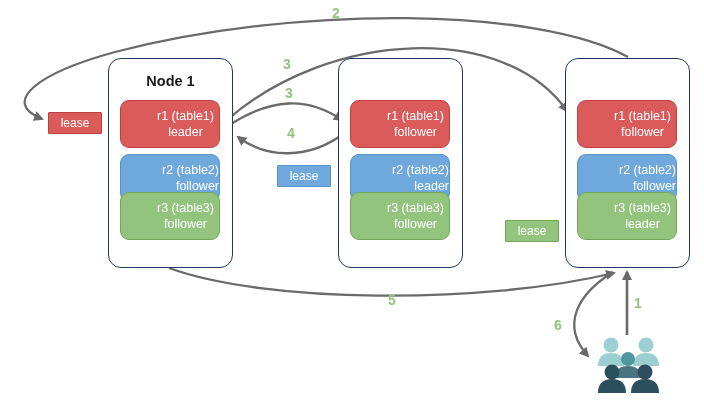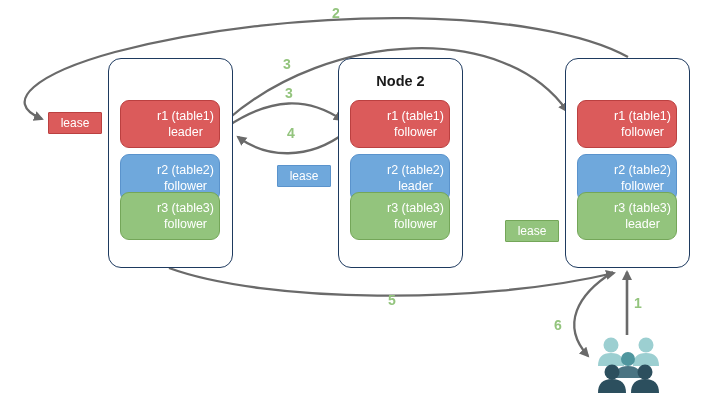--- a/index.html
+++ b/index.html
@@ -17,21 +17,21 @@
     position:absolute; left:0; top:14px; width:100%; text-align:center;
     font-weight:bold; font-size:14.5px; color:#1a1a1a;
   }
   .replica {
     position:absolute; left:11px; width:100px; height:48px; border-radius:9px;
     color:#ffffff; font-size:12.5px; line-height:1.3; text-align:center;
     display:flex; flex-direction:column; justify-content:center; box-sizing:border-box;padding-left:31px;
   }
   .replica span { display:block; }
   .replica.red   { background:#db5b5b; border:1.5px solid #bb4040; top:41px; }
-  .replica.blue  { background:#6fa8dc; border:1.5px solid #5a93cc; top:95px; }
+  .replica.blue  { background:#6fa8dc; border:1.5px solid #5a93cc; top:95px;text-align:right; }
   .replica.green { background:#93c47d; border:1.5px solid #74a659; top:133px; }
 
   .lease {
     position:absolute; width:54px; height:22px; border-radius:1px;
     color:#ffffff; font-size:12px; display:flex; align-items:center;
     justify-content:center; box-sizing:border-box;
   }
   .lease.red   { left:48px;  top:112px; background:#db5b5b; border:1.5px solid #bb4040; }
   .lease.blue  { left:277px; top:165px; background:#6fa8dc; border:1.5px solid #5a93cc; }
   .lease.green { left:505px; top:220px; background:#93c47d; border:1.5px solid #74a659; }
@@ -84,36 +84,36 @@
       <path d="M 615 378 q 0 -12 13 -12 q 13 0 13 12 z" fill="#4a7482"></path>
 
       <circle cx="612" cy="372" r="7.5" fill="#2c4f5e"></circle>
       <path d="M 598 393 q 0 -14 14 -14 q 14 0 14 14 z" fill="#2c4f5e"></path>
       <circle cx="645" cy="372" r="7.5" fill="#2c4f5e"></circle>
       <path d="M 631 393 q 0 -14 14 -14 q 14 0 14 14 z" fill="#2c4f5e"></path>
     </g>
   </svg>
 
   <div class="node" style="left:108px; top:58px;">
+    <div class="node-title">Node 1</div>
     <div class="replica red">
       <span>r1 (table1)</span>
       <span>leader</span>
     </div>
     <div class="replica blue">
       <span>r2 (table2)</span>
       <span>follower</span>
     </div>
     <div class="replica green">
       <span>r3 (table3)</span>
       <span>follower</span>
     </div>
   </div>
 
   <div class="node" style="left:338px; top:58px;">
-    <div class="node-title">Node 2</div>
     <div class="replica red">
       <span>r1 (table1)</span>
       <span>follower</span>
     </div>
     <div class="replica blue">
       <span>r2 (table2)</span>
       <span>leader</span>
     </div>
     <div class="replica green">
       <span>r3 (table3)</span>

